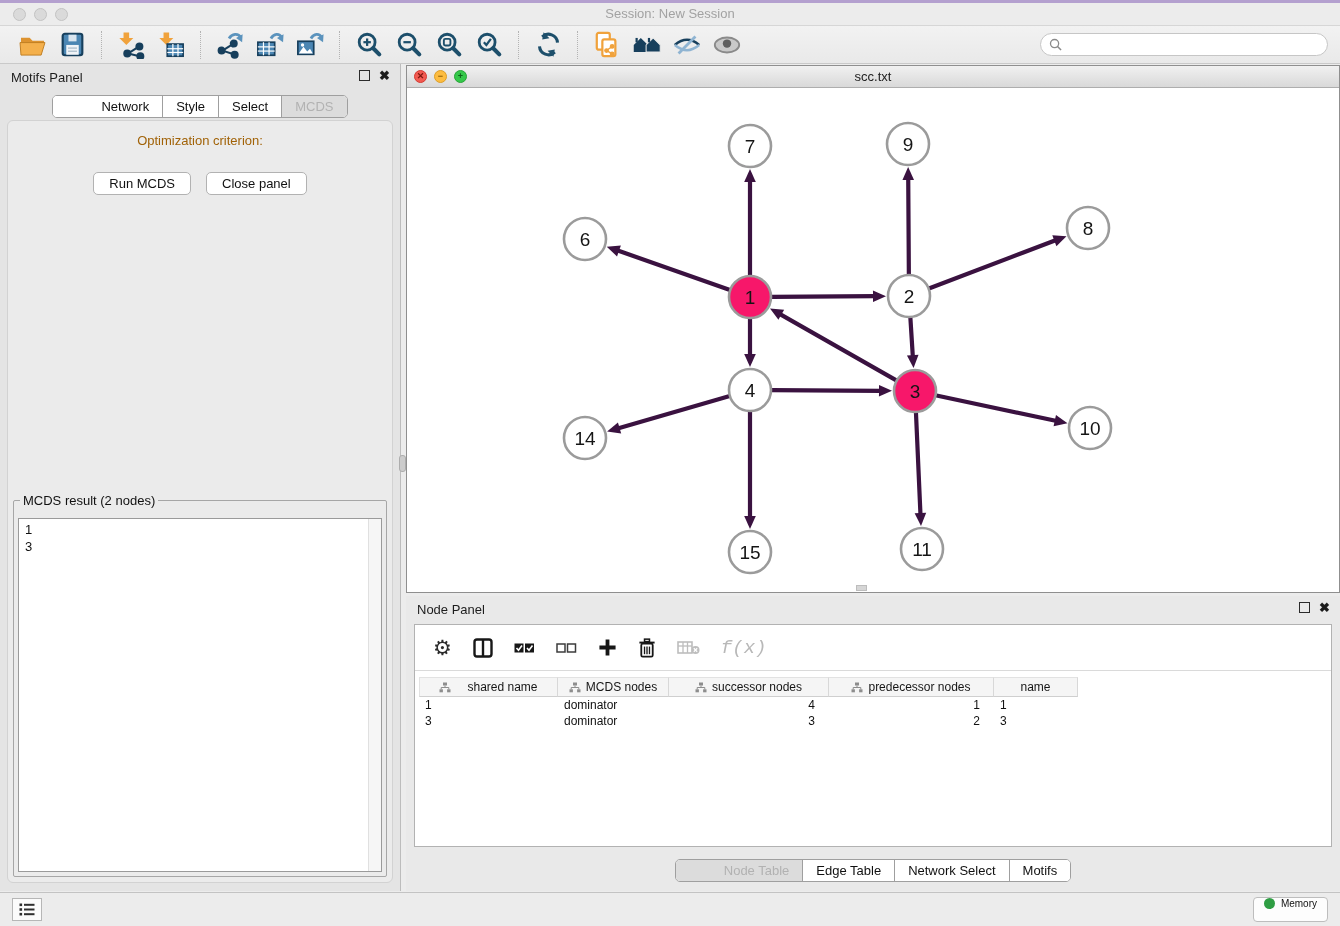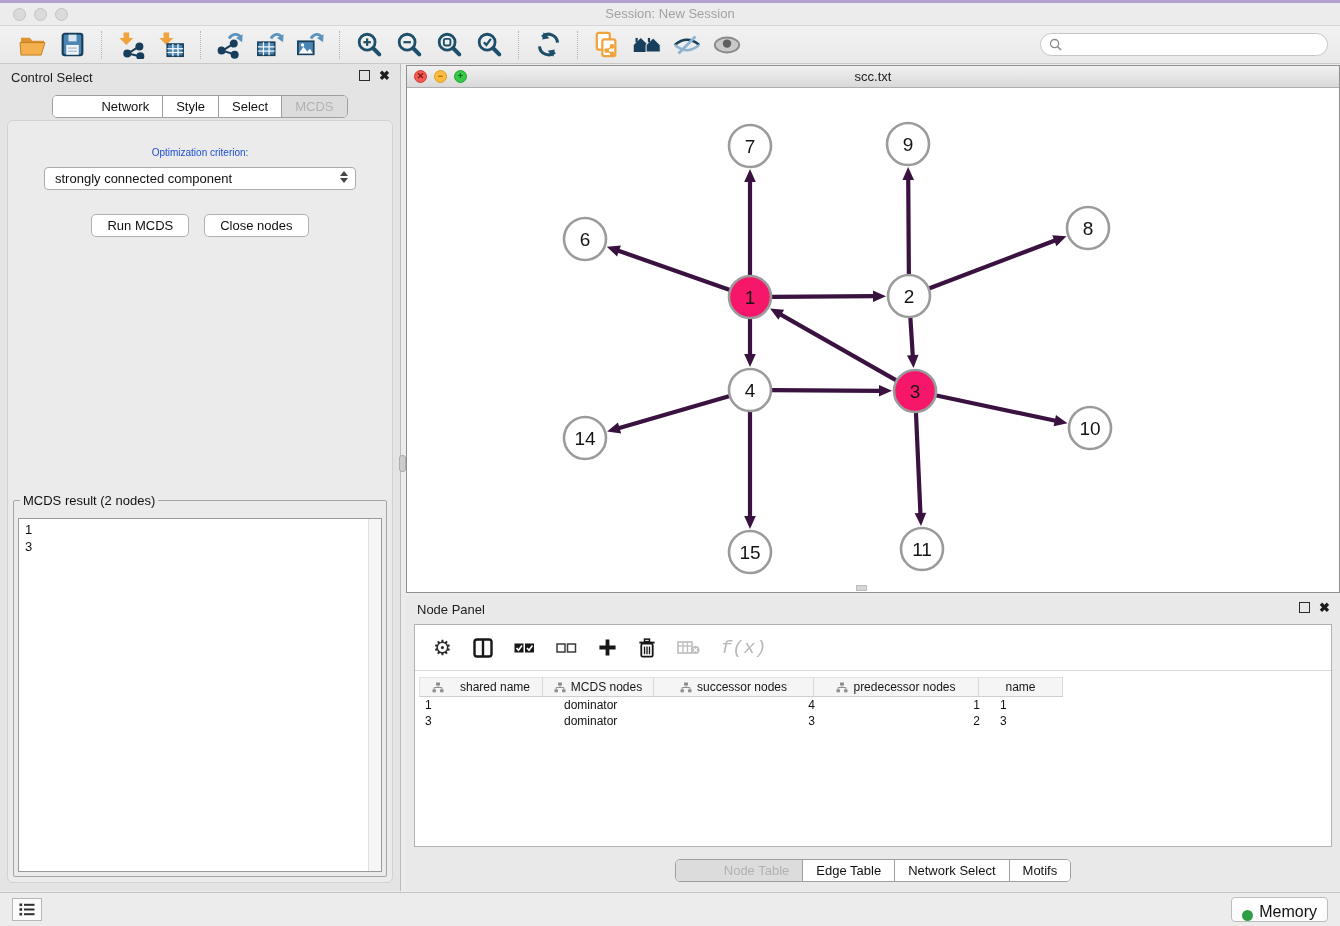--- a/index.html
+++ b/index.html
@@ -33,21 +33,21 @@
   .float-btn { width:11px; height:11px; border:1.6px solid #2b2b2b; background:transparent; }
   .close-btn { font-size:13px; font-weight:bold; color:#1c1c1c; line-height:11px; }
   .seg-row { display:flex; justify-content:center; }
   .seg { display:inline-flex; border:1px solid #9f9f9f; border-radius:5px; overflow:hidden; background:#fff; }
   .seg-tab { padding:3px 13px; font-size:13px; color:#111; background:#fff; border-left:1px solid #9f9f9f; }
   .seg-tab:first-child { border-left:none;padding-left:48px; }
   .seg-tab.seg-disabled { background:#dcdcdc; color:#b2b2b2; }
   #cp-tabs { margin-top:5px; }
   #cp-card { position:absolute; left:7px; right:7px; top:56px; bottom:8px;
     background:#ebebeb; border:1px solid #d2d2d2; border-radius:6px; }
-  #opt-label { text-align:center; margin-top:26px; font-size:10px; color:#1d4ed8; }
+  #opt-label { text-align:center; margin-top:12px; font-size:13px; color:#a16207; }
   #criterion-select { width:312px; height:23px; margin:9px auto 0 auto; background:#fff;
     border:1px solid #ababab; border-radius:4px; position:relative; display:flex; align-items:center; }
   #criterion-select .val { font-size:13px; padding-left:10px; color:#111; }
   .stepper { position:absolute; right:7px; top:3px; display:flex; flex-direction:column; gap:2px; }
   .stepper .up { width:0; height:0; border-left:4px solid transparent; border-right:4px solid transparent; border-bottom:5px solid #444; }
   .stepper .down { width:0; height:0; border-left:4px solid transparent; border-right:4px solid transparent; border-top:5px solid #444; }
   #cp-buttons { display:flex; justify-content:center; gap:15px; margin-top:24px; }
   .mac-btn { background:#fff; border:1px solid #b2b2b2; border-radius:5px; font-size:13px;
     color:#111; padding:3px 15px; font-family:"Liberation Sans",sans-serif; }
   #result-fieldset { position:absolute; left:5px; right:5px; top:372px; bottom:5px;
@@ -91,22 +91,22 @@
   .trow { display:flex; height:16px; }
   .td { font-size:12px; color:#111; padding:1px 6px; white-space:nowrap; overflow:hidden; }
   #tp-tabs { position:absolute; left:0; right:0; top:263px; display:flex; }
 
   
   #status-bar { position:absolute; left:0; top:892px; width:1340px; height:34px;
     background:#ececec; border-top:1px solid #c3c3c3; }
   #list-btn { position:absolute; left:12px; top:5px; width:30px; height:23px; background:#fbfbfb;
     border:1px solid #b6b6b6; display:flex; align-items:center; justify-content:center; }
   #memory-btn { position:absolute; right:12px; top:4px; height:25px; background:#fdfdfd;
-    border:1px solid #bdbdbd; border-radius:4px; display:flex; align-items:flex-end; gap:6px;
-    padding:0 10px; font-size:16px; color:#111; }
+    border:1px solid #bdbdbd; border-radius:4px; display:flex; align-items:flex-start; gap:6px;
+    padding:0 10px; font-size:10px; color:#111; }
   #memory-dot { width:11px; height:11px; border-radius:50%; background:#2f9e44; }
 </style>
 </head>
 <body>
 
 <div id="accent-strip"></div>
 <div id="titlebar">
   <div class="traffic">
     <div class="dot"></div>
     <div class="dot"></div>
@@ -266,46 +266,39 @@
     <svg width="13" height="13" viewBox="0 0 14 14">
       <circle cx="6" cy="6" r="4.4" fill="none" stroke="#8a8a8a" stroke-width="1.4"></circle>
       <line x1="9.2" y1="9.2" x2="13" y2="13" stroke="#8a8a8a" stroke-width="1.6"></line>
     </svg>
     <input type="text" placeholder="" style="">
   </div>
 </div>
 
 <div id="control-panel">
   <div class="panel-head">
-    <span class="panel-title">Control Select</span>
+    <span class="panel-title">Motifs Panel</span>
     <span class="panel-ctrls">
       <span class="float-btn"></span>
       <span class="close-btn">✖</span>
     </span>
   </div>
   <div class="seg-row" id="cp-tabs">
       <div class="seg">
         <div class="seg-tab">Network</div>
         <div class="seg-tab">Style</div>
         <div class="seg-tab">Select</div>
         <div class="seg-tab seg-disabled">MCDS</div>
       </div>
     </div>
   <div id="cp-card">
     <div id="opt-label">Optimization criterion:</div>
-    <div id="criterion-select">
-      <span class="val">strongly connected component</span>
-      <span class="stepper">
-          <span class="up"></span>
-          <span class="down"></span>
-        </span>
-    </div>
     <div id="cp-buttons">
       <button class="mac-btn">Run MCDS</button>
-      <button class="mac-btn">Close nodes</button>
+      <button class="mac-btn">Close panel</button>
     </div>
     <fieldset id="result-fieldset">
       <legend>MCDS result (2 nodes)</legend>
       <div id="result-box">
         <pre id="result-text">1
 3</pre>
         <div id="result-scroll"></div>
       </div>
     </fieldset>
   </div>
@@ -485,21 +478,21 @@
           <circle cx="18.5" cy="10" r="4" fill="#bdbdbd"></circle>
           <path d="M16.8 8.3 l3.4 3.4 M20.2 8.3 l-3.4 3.4" stroke="#fff" stroke-width="1.3"></path>
         </svg>
         </span>
       <span class="tp-ico">
           <span id="fx-glyph">f(x)</span>
         </span>
     </div>
     <div id="tp-table">
       <div class="thead" id="tp-thead">
-          <div class="th" style="width: 124px; gap: 16px;">
+          <div class="th" style="width: 139px; gap: 16px;">
             <svg width="12" height="11" viewBox="0 0 12 11">
               <rect x="4" y="0.5" width="4" height="3" fill="#8d8d8d"></rect>
               <rect x="0.5" y="7.3" width="3.4" height="3" fill="#8d8d8d"></rect>
               <rect x="8.1" y="7.3" width="3.4" height="3" fill="#8d8d8d"></rect>
               <path d="M6 3.5 v2 M2.2 7.3 v-1.8 h7.6 v1.8" fill="none" stroke="#8d8d8d" stroke-width="1"></path>
             </svg>
             <span>shared name</span>
           </div>
           <div class="th" style="width: 111px;">
             <svg width="12" height="11" viewBox="0 0 12 11">

